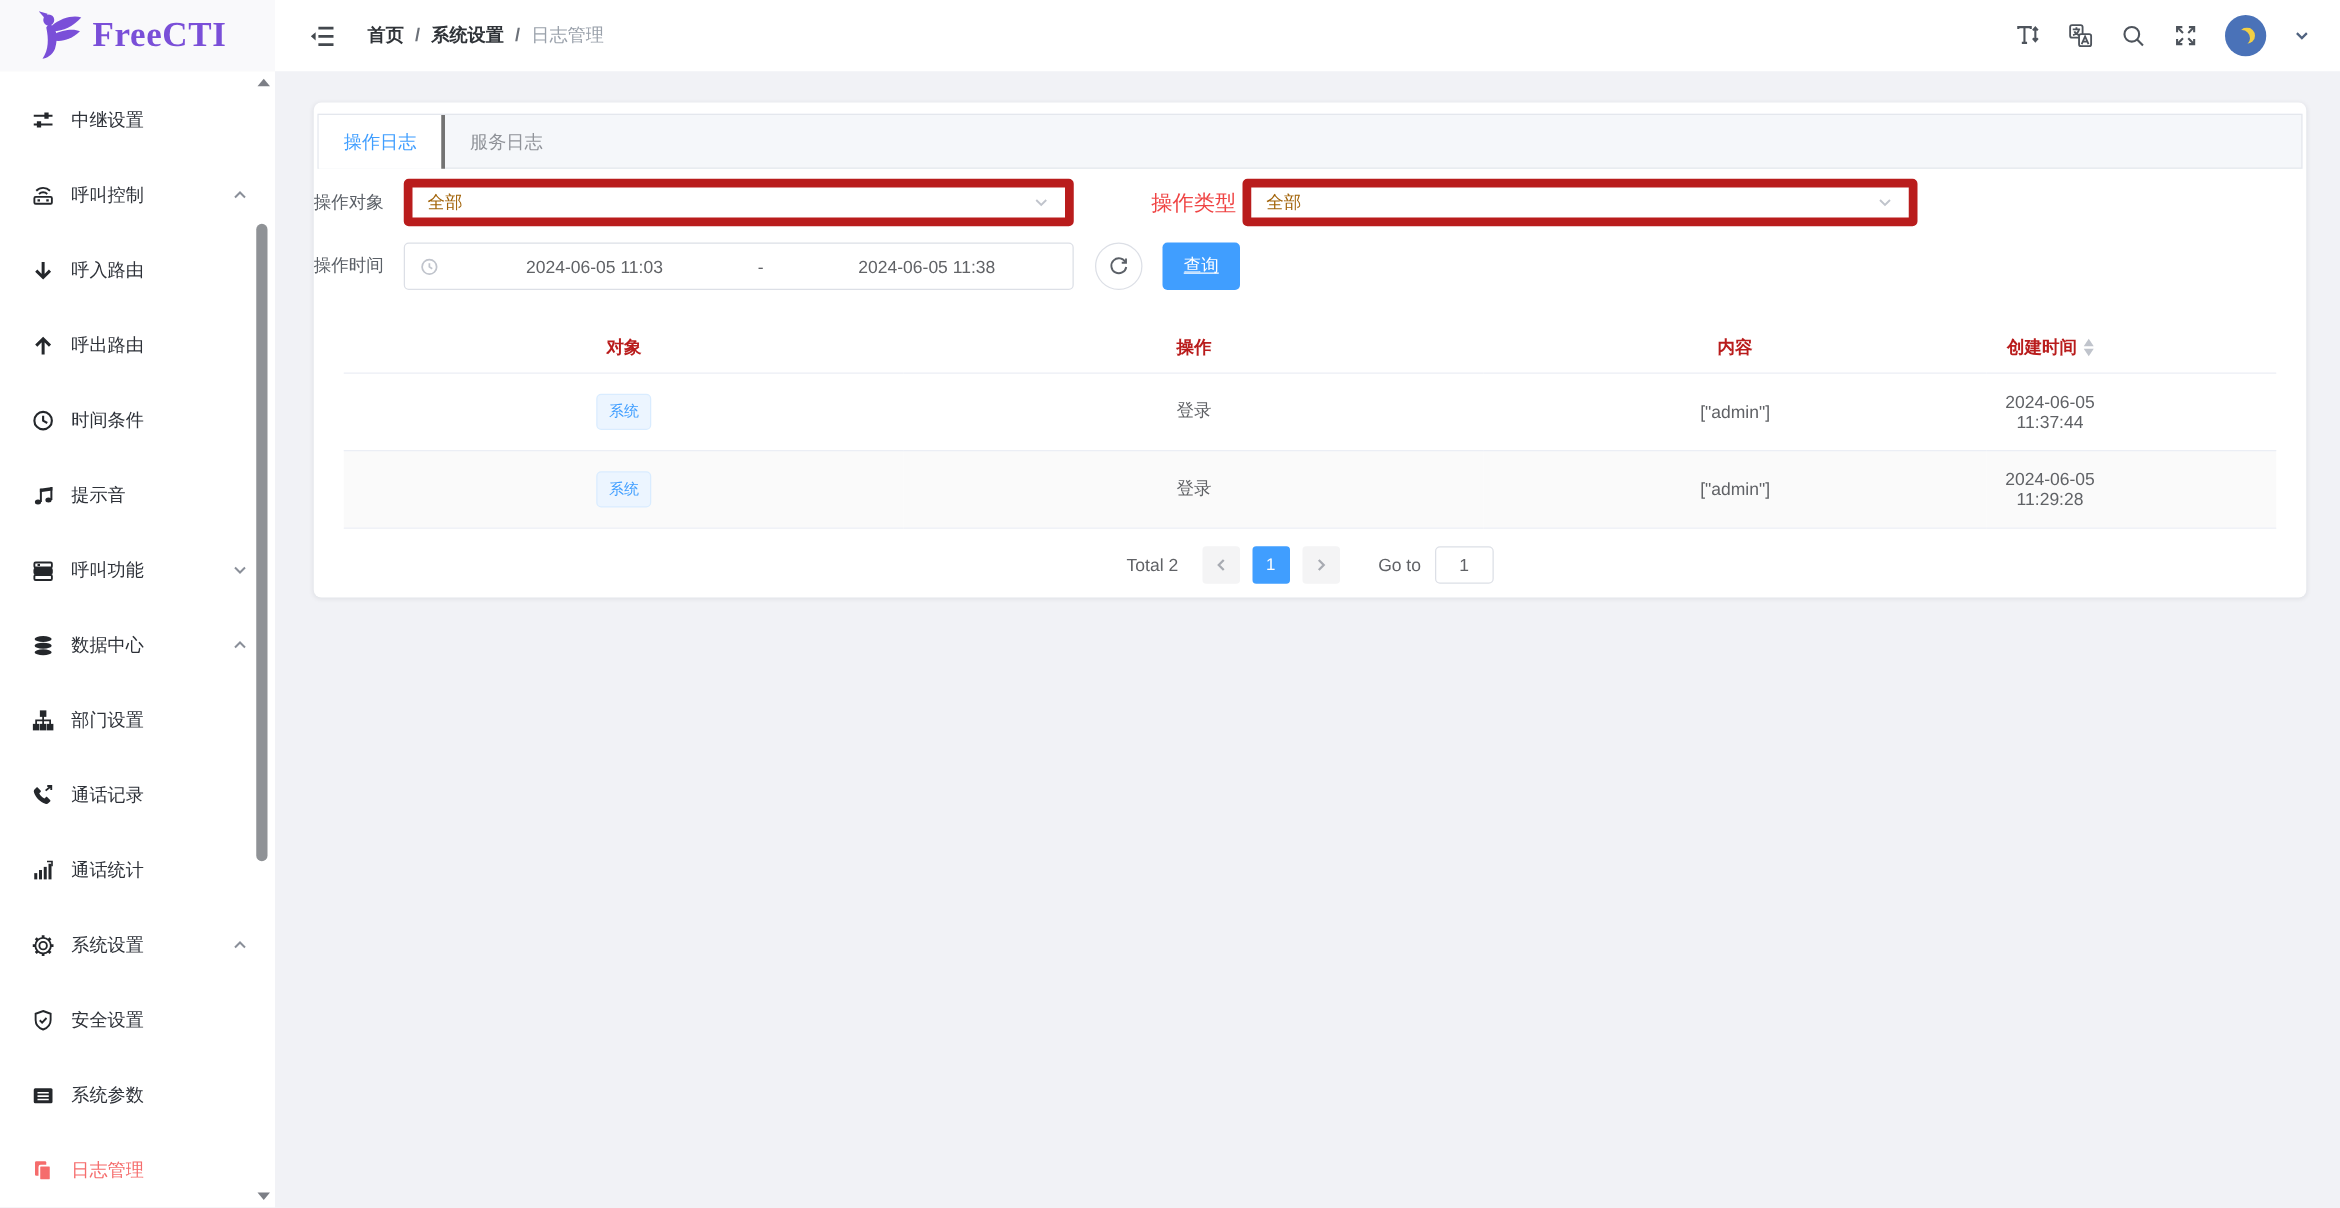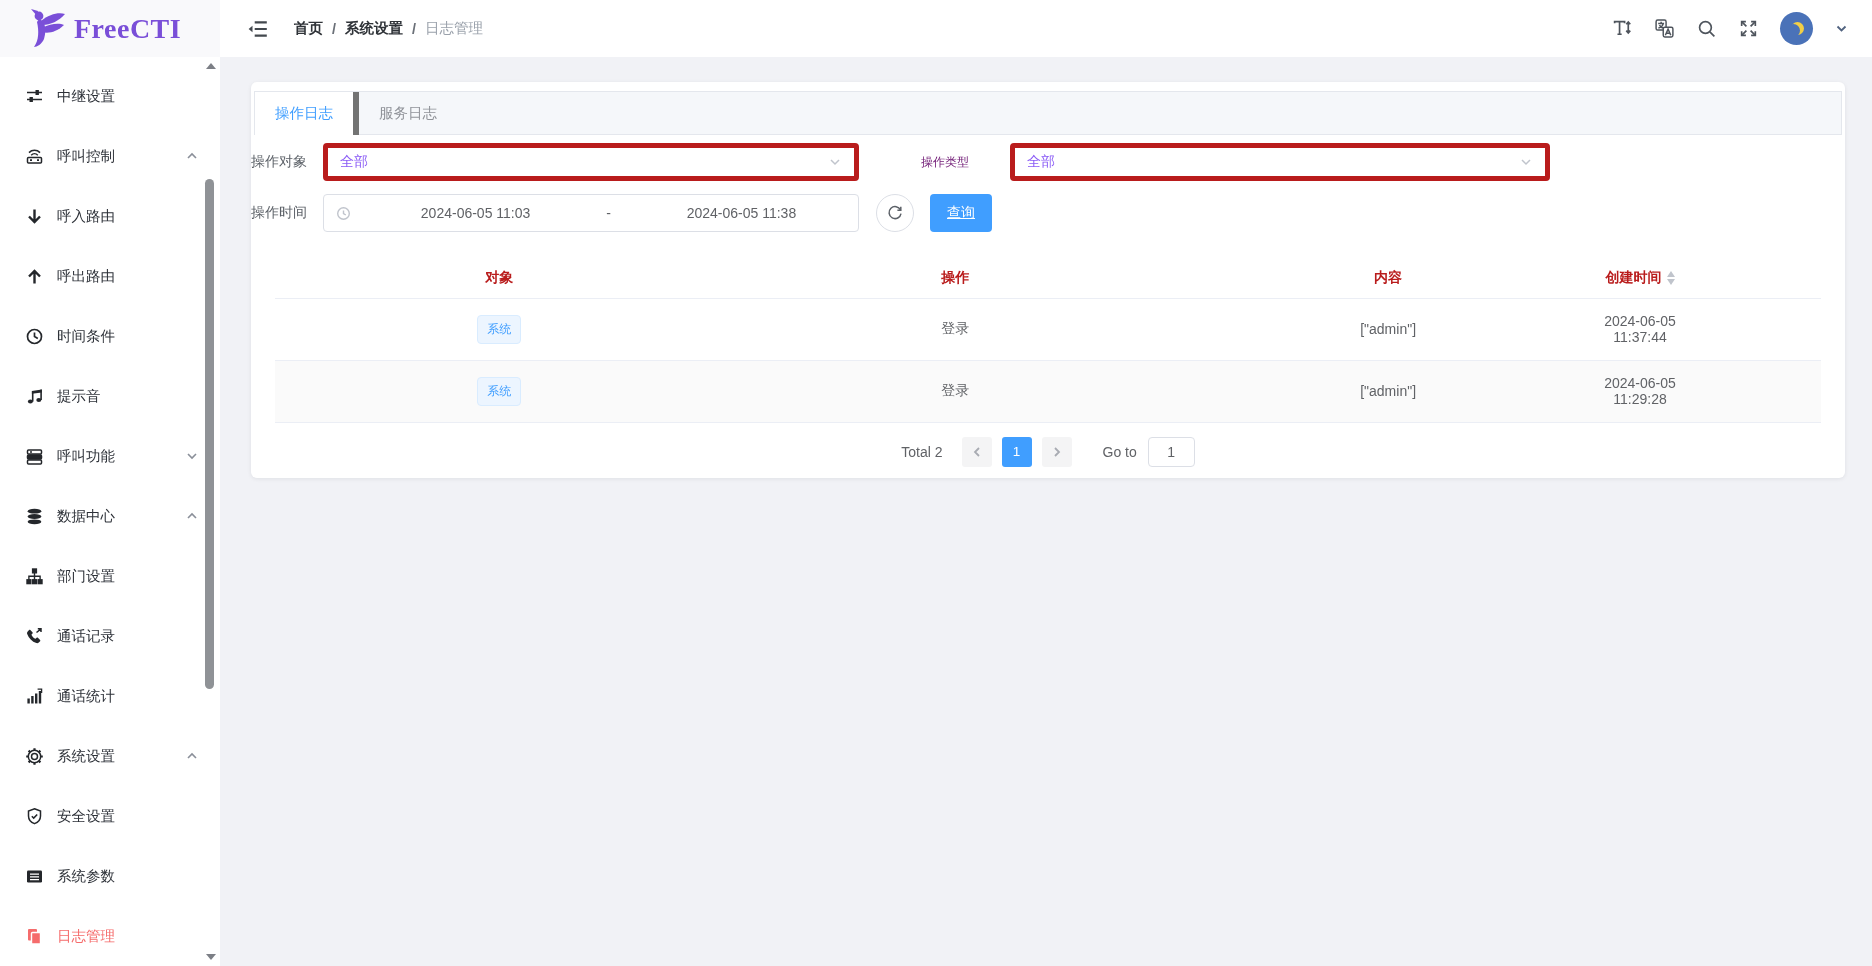--- a/index.html
+++ b/index.html
@@ -32,29 +32,29 @@
   .mi .chev { margin-left:auto; margin-right:22px; width:12px; height:12px; color:#8a8f99; }
   .sb-track { position:absolute; right:3px; top:2px; bottom:2px; width:13px; }
   .sb-up { position:absolute; top:4px; left:2px; width:0; height:0; border-left:5px solid transparent; border-right:5px solid transparent; border-bottom:6px solid #7c7f86; }
   .sb-down { position:absolute; bottom:4px; left:2px; width:0; height:0; border-left:5px solid transparent; border-right:5px solid transparent; border-top:6px solid #7c7f86; }
   .sb-thumb { position:absolute; top:120px; left:1px; width:9px; height:510px; background:#8f9296; border-radius:5px; }
 
   
   .card { position:absolute; left:251px; top:82px; width:1594px; height:396px; background:#fff; border-radius:6px; box-shadow:0 1px 4px rgba(0,21,41,.08); }
   .tabstrip { margin:9px 3px 0 3px; height:44px; background:#f5f7fa; border:1px solid #e4e7ed; display:flex; align-items:stretch; }
   .tab { display:flex; align-items:center; padding:0 20px; font-size:14.5px; color:#909399; cursor:pointer; }
-  .tab.active { background:#fff; color:#409eff; border-right:6px solid #737373; margin-bottom:-1px; }
+  .tab.active { background:#fff; color:#409eff; border-right:3px solid #737373; margin-bottom:-1px; }
 
   .frow { display:flex; align-items:center; }
   .frow1 { margin-top:8px; }
   .frow2 { margin-top:13px; }
   .flabel { width:56px; margin-right:16px; font-size:14px; color:#5b6067; text-align:right; white-space:nowrap; }
-  .select { width:536px; height:38px; border:5px solid #b91c1c; border-radius:4px; background:#fff; display:flex; align-items:center; padding:0 12px; font-size:14px; color:#8b5cf6; cursor:pointer; }
+  .select { width:536px; height:38px; border:7px solid #b91c1c; border-radius:4px; background:#fff; display:flex; align-items:center; padding:0 12px; font-size:14px; color:#a16207; cursor:pointer; }
   .select .sel-chev { margin-left:auto; width:14px; height:14px; color:#c0c4cc; }
-  .flabel2 { margin-left:62px; width:56px; margin-right:33px; font-size:12px; color:#701a75; white-space:nowrap; }
+  .flabel2 { margin-left:62px; width:56px; margin-right:17px; font-size:17px; color:#ef4444; white-space:nowrap; }
   .select2 { width:540px; }
   .daterange { width:536px; height:38px; border:1px solid #dcdfe6; border-radius:4px; background:#fff; display:flex; align-items:center; padding:0 12px; font-size:14px; color:#606266; cursor:text;gap:20px; }
   .dr-clock { width:15px; height:15px; color:#c0c4cc; flex:0 0 auto; }
   .dr-start,.dr-end { flex:1; text-align:center; }
   .dr-sep { color:#606266; padding:0 6px; }
   .reset-btn { margin-left:17px; width:38px; height:38px; border-radius:50%; border:1px solid #dcdfe6; background:#fff; display:flex; align-items:center; justify-content:center; color:#5b6067; cursor:pointer; }
   .reset-btn svg { width:16px; height:16px; }
   .search-btn { margin-left:16px; height:38px; padding:0 17px; background:#409eff; color:#fff; border:none; border-radius:4px; font-size:14px; cursor:pointer; font-family:inherit;text-decoration:underline; }
 
   

